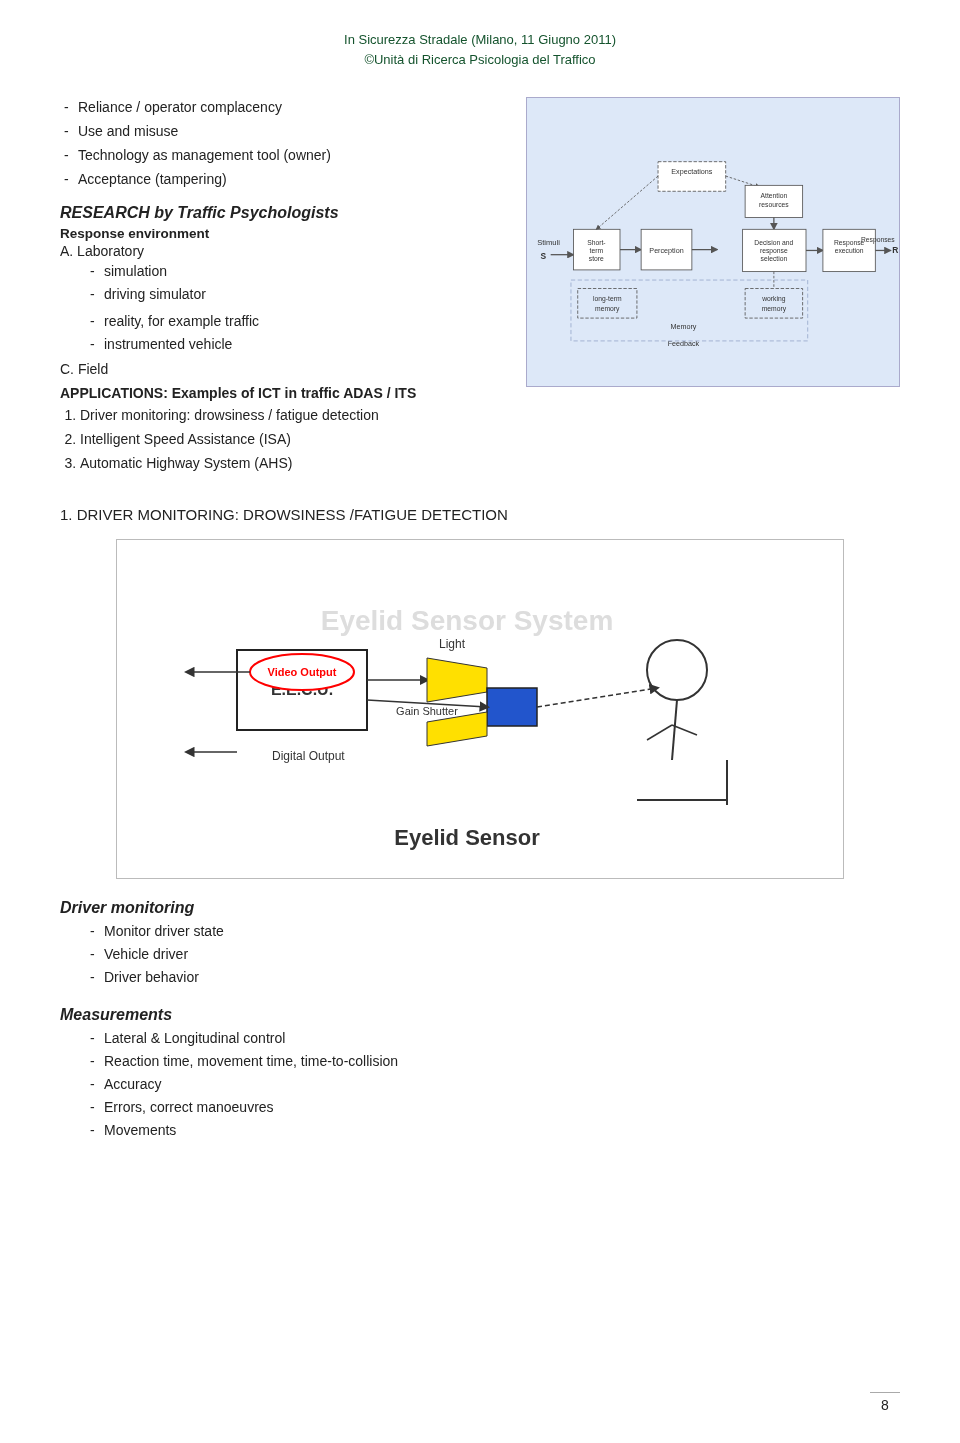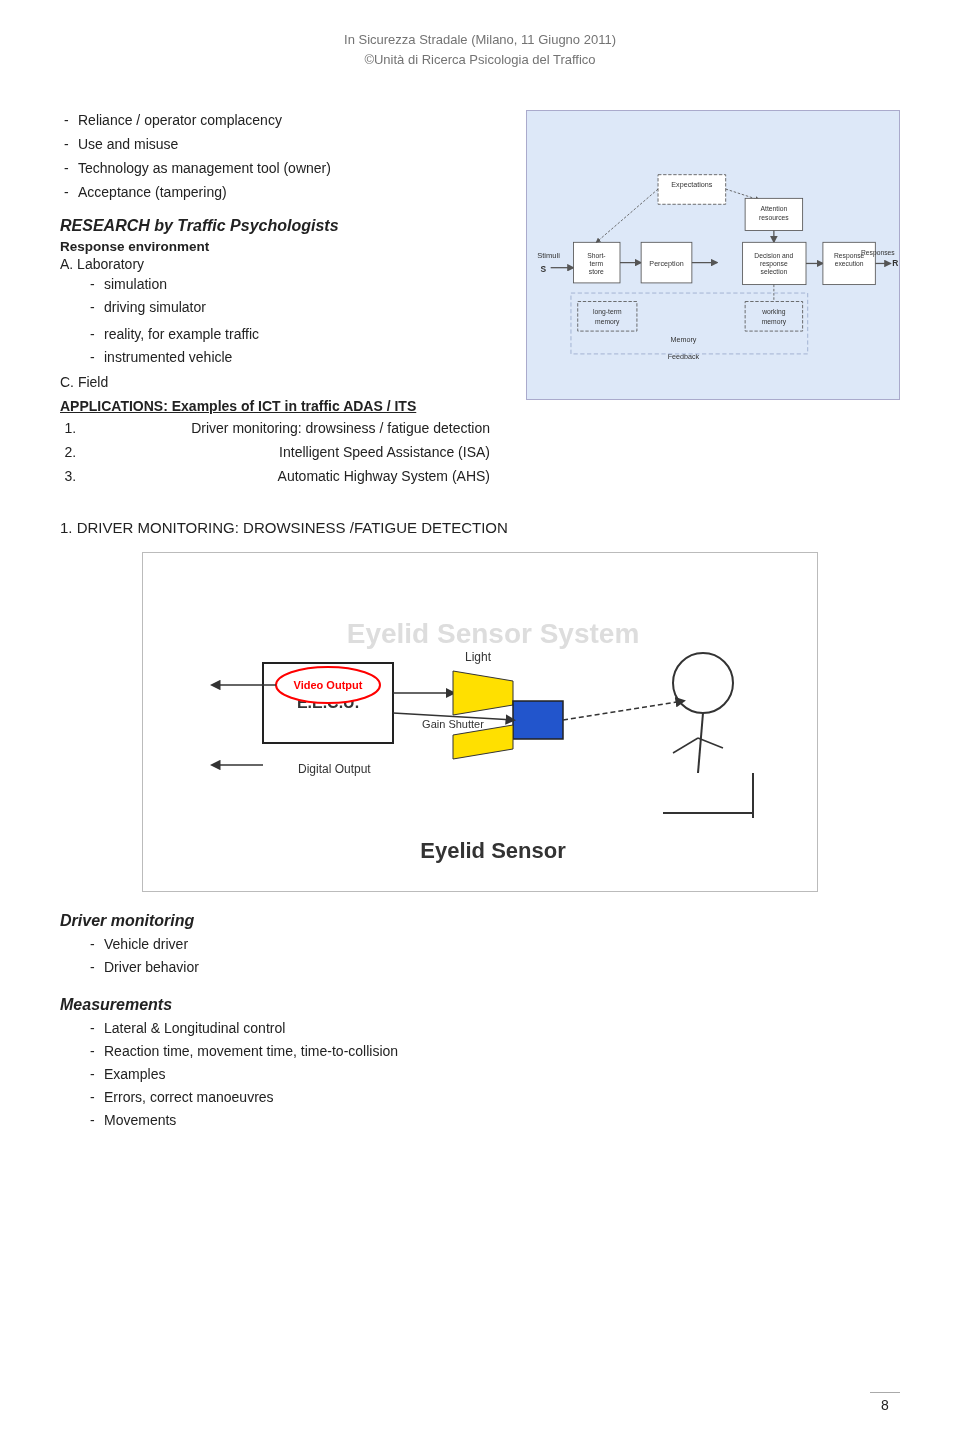--- a/index.html
+++ b/index.html
@@ -14,22 +14,22 @@
     }
     .page {
       width: 960px;
       min-height: 1443px;
       padding: 30px 60px 60px 60px;
       position: relative;
     }
     .header {
       text-align: center;
       font-size: 13px;
-      color: #737373;
-      margin-bottom: 41px;
+      color: #14532d;
+      margin-bottom: 28px;
       line-height: 1.5;
     }
     .content-top {
       display: flex;
       gap: 36px;
       margin-bottom: 18px;
     }
     .left-col {
       flex: 0 0 430px;
     }
@@ -92,40 +92,38 @@
       width: 100%;
       height: 290px;
       position: relative;
       overflow: hidden;
     }
     .applications-line {
       font-size: 14px;
       font-weight: bold;
       margin-top: 8px;
       margin-bottom: 4px;
-      text-decoration: underline;
     }
     .numbered-list {
       list-style: none;
       margin-bottom: 10px;
     }
     .numbered-list li {
       margin-bottom: 3px;
       line-height: 1.5;
-      text-align: right;
     }
     .section-heading-big {
       font-size: 15px;
       font-weight: normal;
       margin-top: 22px;
       margin-bottom: 16px;
     }
     .eyelid-diagram {
       border: 1px solid #bbb;
-      width: 676px;
+      width: 728px;
       height: 340px;
       margin: 0 auto 20px auto;
       position: relative;
       background: #fff;
       overflow: hidden;
     }
     .driver-monitoring-section {
       margin-top: 10px;
     }
     .measurements-section {
@@ -332,31 +330,32 @@
         <marker id="arr2" markerWidth="7" markerHeight="7" refX="5" refY="3.5" orient="auto">
           <path d="M0,0 L0,7 L7,3.5 z" fill="#333"></path>
         </marker>
       </defs>
     </svg>
   </div>
 
   <div class="driver-monitoring-section">
     <div class="section-title">Driver monitoring</div>
     <ul class="indented-list">
+      <li>Monitor driver state</li>
       <li>Vehicle driver</li>
       <li>Driver behavior</li>
     </ul>
   </div>
 
   <div class="measurements-section">
     <div class="section-title">Measurements</div>
     <ul class="indented-list">
       <li>Lateral &amp; Longitudinal control</li>
       <li>Reaction time, movement time, time-to-collision</li>
-      <li>Examples</li>
+      <li>Accuracy</li>
       <li>Errors, correct manoeuvres</li>
       <li>Movements</li>
     </ul>
   </div>
 
   <div class="page-number">8</div>
 
 </div>
 
 </body></html>

